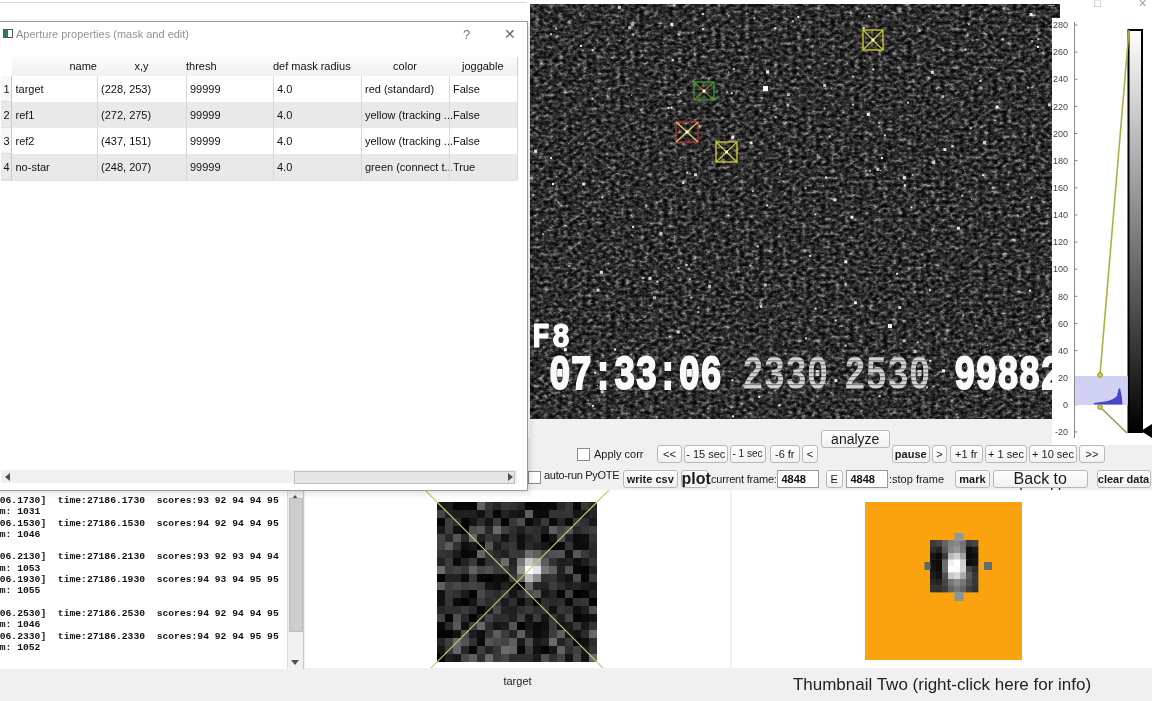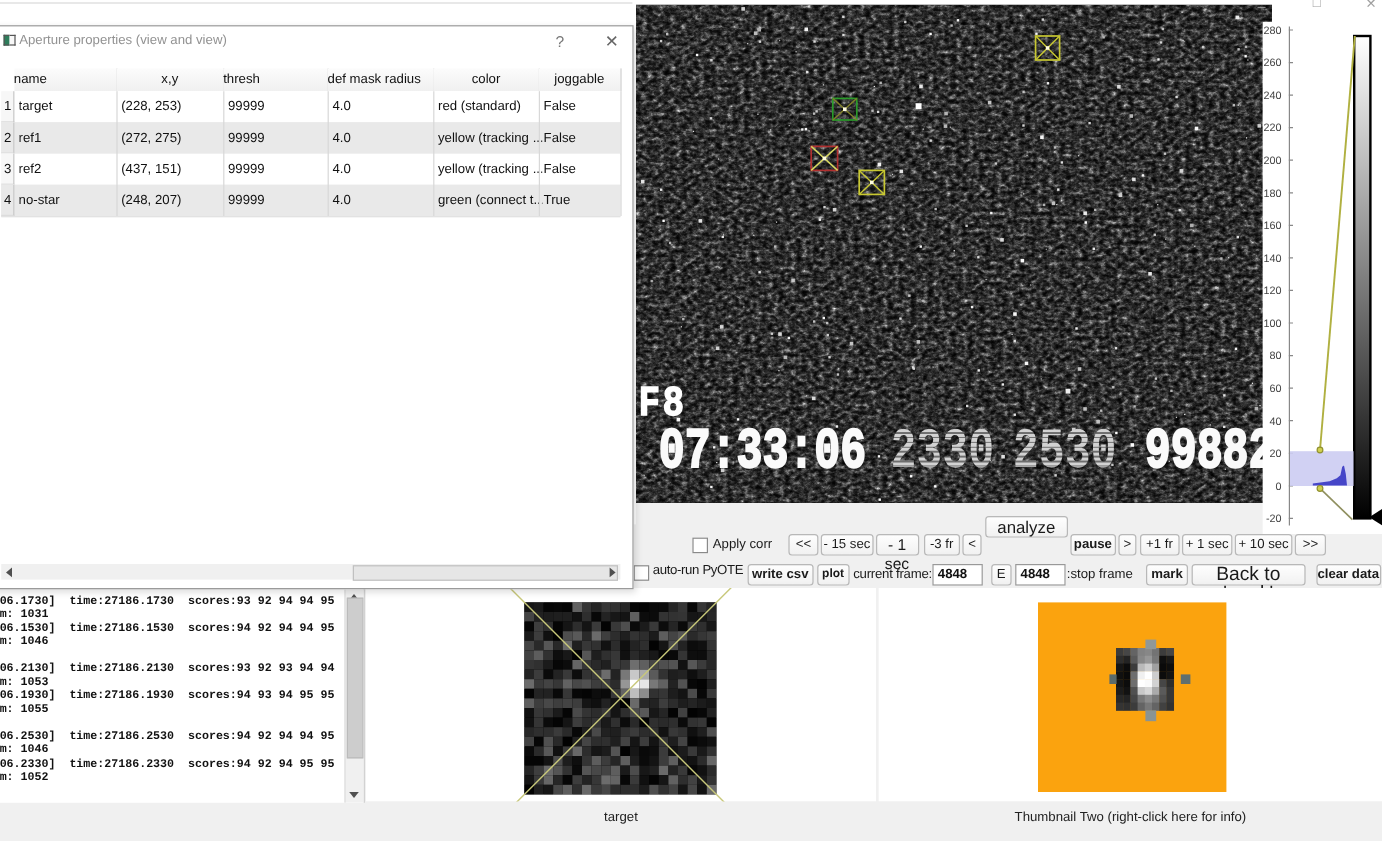--- a/index.html
+++ b/index.html
@@ -344,35 +344,35 @@
 <line x1="48" y1="389" x2="75" y2="415" stroke="#909060" stroke-width="1.4"></line>
 <circle cx="48" cy="357" r="2.4" fill="#d0d050" stroke="#909030" stroke-width="1"></circle>
 <circle cx="48" cy="389" r="2.4" fill="#d0d050" stroke="#909030" stroke-width="1"></circle>
 <path d="M 100 406 L 89 413 L 100 420 Z" fill="#000"></path>
 </svg>
 
 <div class="cb" style="left:577px;top:448px"></div>
 <div class="lbl" style="left:594px;top:445px">Apply corr</div>
 <div class="btn" style="left:657px;top:445px;width:23px;font-size:11px">&lt;&lt;</div>
 <div class="btn" style="left:683.5px;top:445px;width:42.5px;font-size:11px">- 15 sec</div>
-<div class="btn" style="left:729.5px;top:445px;width:34px;font-size:13px">- 1 sec</div>
-<div class="btn" style="left:769.5px;top:445px;width:28.5px;font-size:11px">-3 fr</div>
+<div class="btn" style="left:729.5px;top:445px;width:34px;font-size:10px">- 1 sec</div>
+<div class="btn" style="left:769.5px;top:445px;width:28.5px;font-size:11px">-6 fr</div>
 <div class="btn" style="left:802px;top:445px;width:14px;font-size:11px">&lt;</div>
 <div class="btn" style="left:820.5px;top:430px;width:67.5px;font-weight:normal;font-size:14px">analyze</div>
 <div class="btn" style="left:891.5px;top:445px;width:36.5px;font-weight:bold;font-size:11px">pause</div>
 <div class="btn" style="left:932px;top:445px;width:13px;font-size:11px">&gt;</div>
 <div class="btn" style="left:949.5px;top:445px;width:31.5px;font-size:11px">+1 fr</div>
 <div class="btn" style="left:985px;top:445px;width:40px;font-size:11px">+ 1 sec</div>
 <div class="btn" style="left:1029px;top:445px;width:46px;font-size:11px">+ 10 sec</div>
 <div class="btn" style="left:1079px;top:445px;width:24px;font-size:11px">&gt;&gt;</div>
 
 <div class="cb" style="left:528px;top:471px"></div>
 <div class="lbl" style="left:544px;top:466px;letter-spacing:-0.3px">auto-run PyOTE</div>
 <div class="btn" style="left:622.5px;top:470px;width:53.5px;font-weight:bold;font-size:11px">write csv</div>
-<div class="btn" style="left:680.5px;top:470px;width:25.5px;font-weight:bold;font-size:10px">plot</div>
+<div class="btn" style="left:680.5px;top:470px;width:25.5px;font-weight:bold;font-size:16px">plot</div>
 <div class="btn" style="left:825.5px;top:470px;width:15.5px;font-size:11px">E</div>
 <div class="btn" style="left:955px;top:470px;width:33px;font-weight:bold;font-size:11px">mark</div>
 <div class="btn" style="left:992.5px;top:470px;width:93.5px;font-weight:normal;font-size:16px">Back to 'mark'</div>
 <div class="btn" style="left:1096.5px;top:470px;width:52px;font-weight:bold;font-size:11px">clear data</div>
 <div class="lbl" style="left:711px;top:470px;letter-spacing:-0.2px">current frame:</div>
 <div class="inp" style="left:776.5px;top:470px;width:36.5px">4848</div>
 <div class="inp" style="left:845.5px;top:470px;width:36px">4848</div>
 <div class="lbl" style="left:889px;top:470px">:stop frame</div>
 
 <div style="position:absolute;left:0;top:666px;width:1152px;height:35px;background:#f0f0f0"></div>
@@ -852,21 +852,21 @@
       <rect x="95" y="83.5" width="6.35" height="6.85" fill="rgb(100,100,100)"></rect>
       <rect x="101" y="83.5" width="6.35" height="6.85" fill="rgb(65,65,65)"></rect>
       <rect x="107" y="83.5" width="6.35" height="6.85" fill="rgb(50,50,50)"></rect>
       <rect x="89.5" y="31" width="9" height="8" fill="#909898"></rect>
       <rect x="89.5" y="90" width="9" height="9" fill="#8a9494"></rect>
       <rect x="59.5" y="60" width="6" height="8" fill="#5a6a6a"></rect>
       <rect x="119" y="60" width="8" height="8" fill="#5f6f6f"></rect>
 </g>
 </svg>
 <div style="position:absolute;left:305px;top:675px;width:425px;text-align:center;font-size:11px;color:#222">target</div>
-<div style="position:absolute;left:732px;top:675px;width:420px;text-align:center;font-size:11px;color:#222">Thumbnail Two (right-click here for info)</div>
+<div style="position:absolute;left:732px;top:675px;width:420px;text-align:center;font-size:17px;color:#222">Thumbnail Two (right-click here for info)</div>
 
 <div style="position:absolute;left:0;top:490px;width:303px;height:178px;background:#fff;border-top:1px solid #c8c8c8;border-right:1px solid #c8c8c8;overflow:hidden">
 <pre style="position:absolute;left:-41px;top:4px;font:bold 9.7px 'Liberation Mono',monospace;line-height:11.3px;color:#111">[07:33:06.1730]  time:27186.1730  scores:93 92 94 94 95
      sum: 1031
 [07:33:06.1530]  time:27186.1530  scores:94 92 94 94 95
      sum: 1046
 
 [07:33:06.2130]  time:27186.2130  scores:93 92 93 94 94
      sum: 1053
 [07:33:06.1930]  time:27186.1930  scores:94 93 94 95 95
@@ -879,26 +879,26 @@
 <div style="position:absolute;right:0;top:0;width:15px;height:178px;background:#f0f0f0;border-left:1px solid #ddd">
 <div style="position:absolute;left:3px;top:4px;width:0;height:0;border-left:4px solid transparent;border-right:4px solid transparent;border-bottom:5px solid #505050"></div>
 <div style="position:absolute;left:1px;top:7px;width:12px;height:132px;background:#cdcdcd;border:1px solid #bbb"></div>
 <div style="position:absolute;left:3px;bottom:4px;width:0;height:0;border-left:4px solid transparent;border-right:4px solid transparent;border-top:5px solid #505050"></div>
 </div>
 </div>
 
 <div style="position:absolute;left:-9px;top:21px;width:535px;height:468px;background:#fff;border:1px solid #9a9a9a;box-shadow:2px 2px 6px rgba(0,0,0,0.15)">
   <div style="position:absolute;left:11px;top:7px;width:4px;height:7px;background:#2e7d5b;border:1px solid #555;border-right:none"></div>
     <div style="position:absolute;left:16px;top:7px;width:4px;height:7px;background:#f8f8f8;border:1px solid #555;border-left:none"></div>
-  <div style="position:absolute;left:24px;top:6px;font-size:11px;color:#929292">Aperture properties (view and view)</div>
+  <div style="position:absolute;left:24px;top:6px;font-size:11px;color:#929292">Aperture properties (mask and edit)</div>
   <div style="position:absolute;left:471px;top:5px;font-size:13px;color:#777">?</div>
   <div style="position:absolute;left:512px;top:4px;font-size:14px;color:#666">✕</div>
 
   <div style="position:absolute;left:9px;top:35px;width:516px;height:412px;font-size:11px;color:#111">
-    <div style="position:absolute;left:10.5px;top:0;width:85.5px;height:19px;line-height:19px;text-align:left;border-right:1px solid #d0d0d0;background:linear-gradient(#fcfcfc,#f0f0f0)">name</div>
+    <div style="position:absolute;left:10.5px;top:0;width:85.5px;height:19px;line-height:19px;text-align:right;border-right:1px solid #d0d0d0;background:linear-gradient(#fcfcfc,#f0f0f0)">name</div>
       <div style="position:absolute;left:96px;top:0;width:89px;height:19px;line-height:19px;text-align:center;border-right:1px solid #d0d0d0;background:linear-gradient(#fcfcfc,#f0f0f0)">x,y</div>
       <div style="position:absolute;left:185px;top:0;width:87px;height:19px;line-height:19px;text-align:left;border-right:1px solid #d0d0d0;background:linear-gradient(#fcfcfc,#f0f0f0)">thresh</div>
       <div style="position:absolute;left:272px;top:0;width:88px;height:19px;line-height:19px;border-right:1px solid #d0d0d0;background:linear-gradient(#fcfcfc,#f0f0f0)">def mask radius</div>
       <div style="position:absolute;left:360px;top:0;width:88px;height:19px;line-height:19px;text-align:center;border-right:1px solid #d0d0d0;background:linear-gradient(#fcfcfc,#f0f0f0)">color</div>
       <div style="position:absolute;left:448px;top:0;width:67.5px;height:19px;line-height:19px;text-align:center;border-right:1px solid #d0d0d0;background:linear-gradient(#fcfcfc,#f0f0f0)">joggable</div>
     <div style="position:absolute;left:0;top:19px;width:515.5px;height:26px;background:#ffffff;border-bottom:1px solid #e2e2e2"></div>
       <div style="position:absolute;left:0px;top:19px;width:10.5px;height:26px;line-height:26px;text-align:right;padding-right:1px;background:#f7f7f7;border-right:1px solid #c8c8c8;border-bottom:1px solid #dcdcdc;box-sizing:border-box">1</div>
       <div style="position:absolute;left:14.5px;top:19px;width:84.5px;height:26px;line-height:26px;overflow:hidden;white-space:nowrap">target</div>
       <div style="position:absolute;left:100px;top:19px;width:88px;height:26px;line-height:26px;overflow:hidden;white-space:nowrap">(228, 253)</div>
       <div style="position:absolute;left:189px;top:19px;width:86px;height:26px;line-height:26px;overflow:hidden;white-space:nowrap">99999</div>

